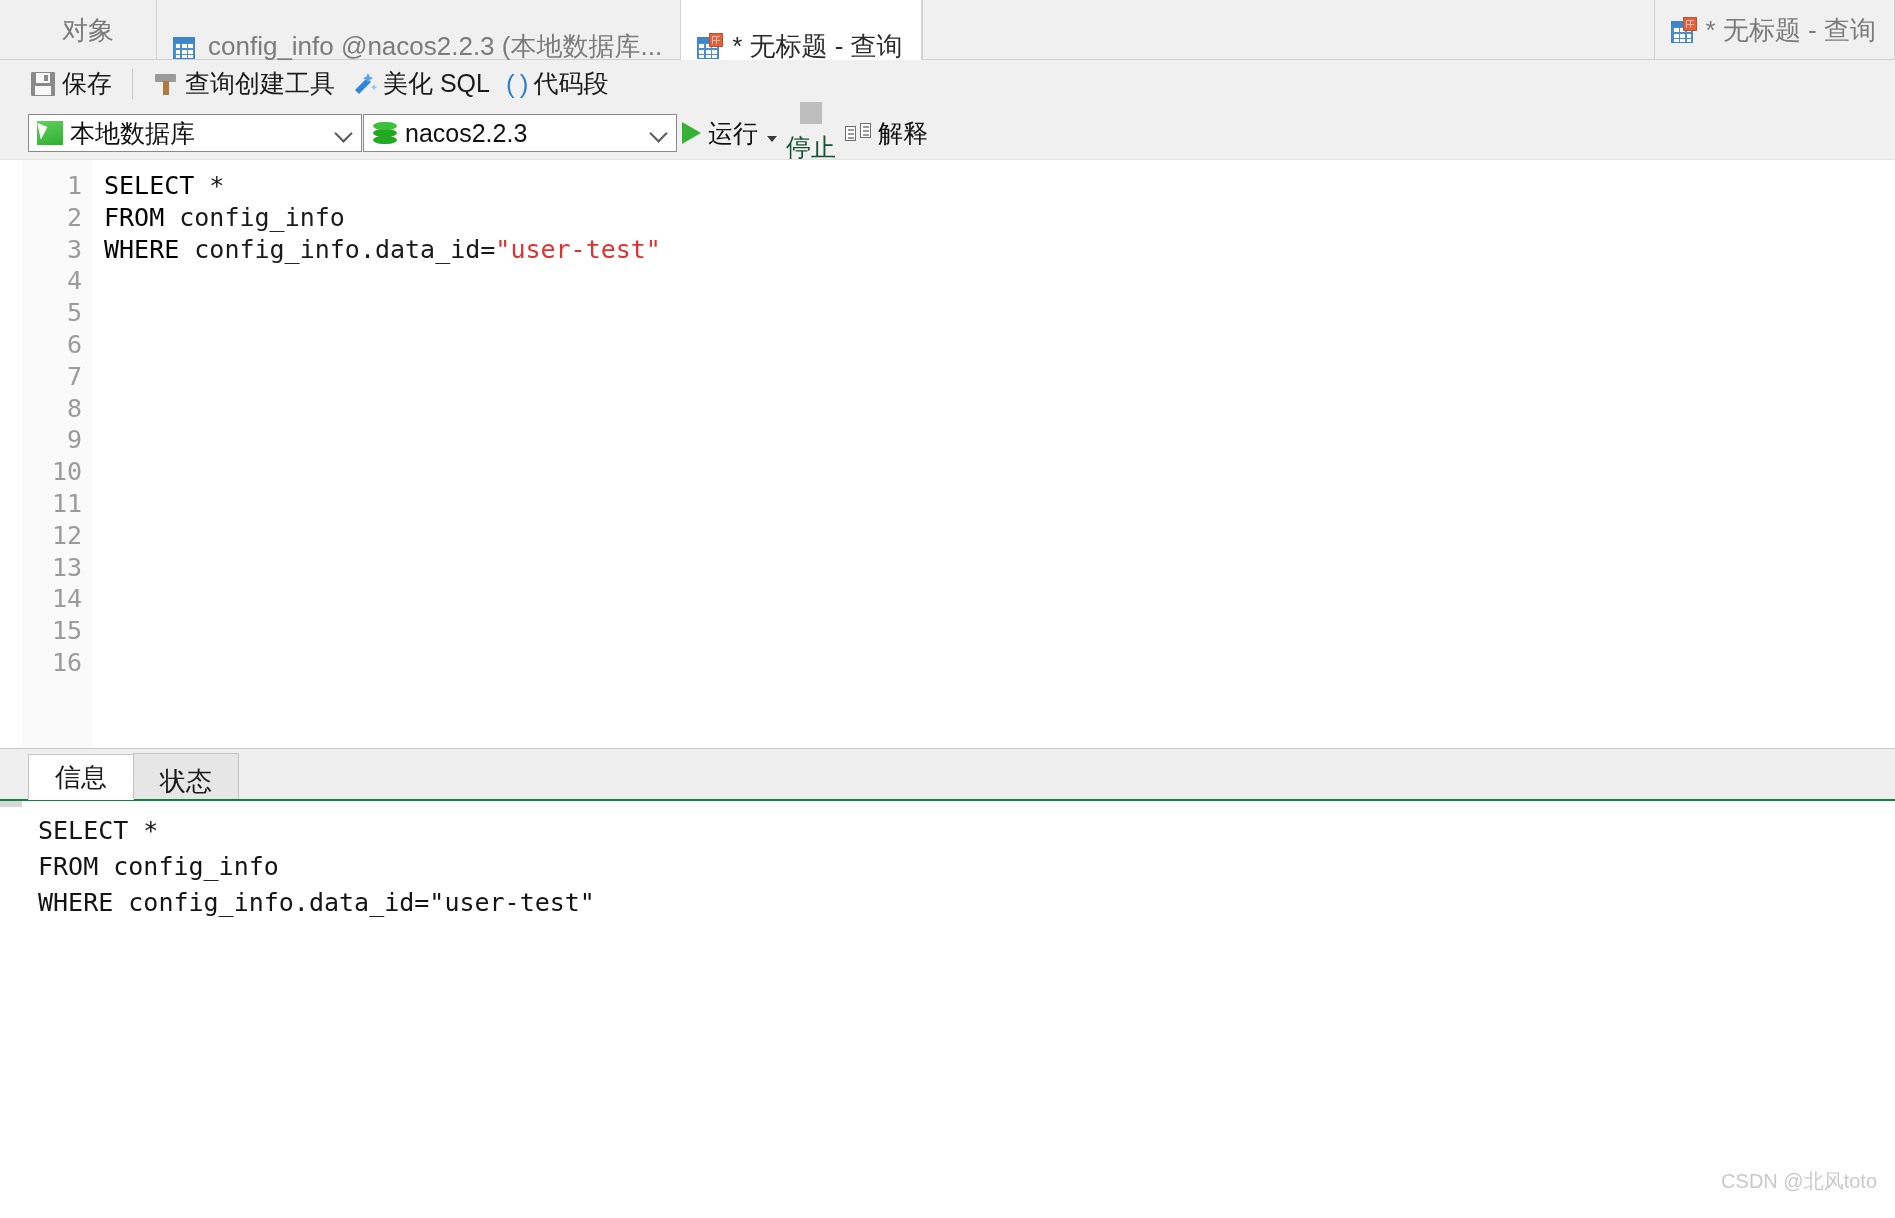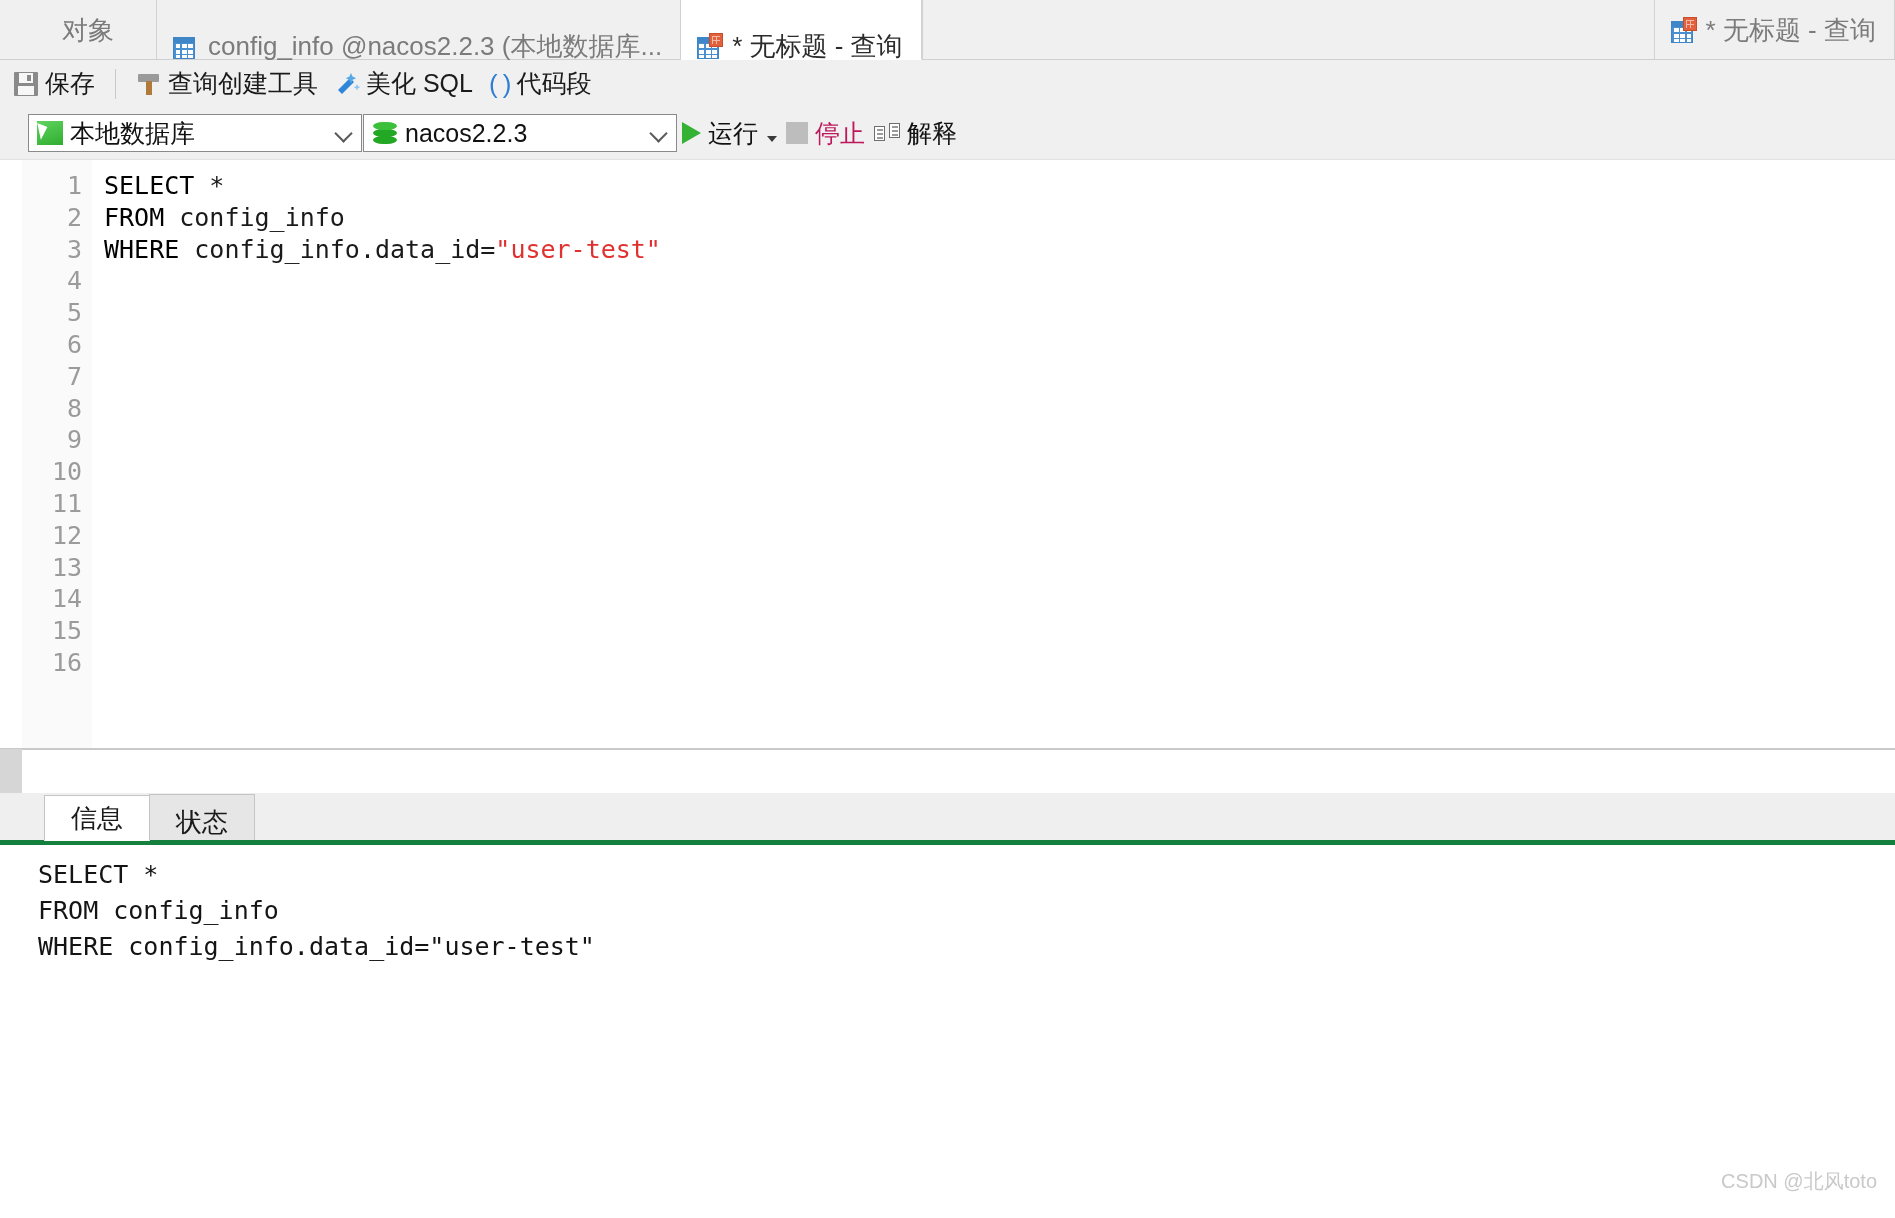--- a/index.html
+++ b/index.html
@@ -102,21 +102,21 @@
       repeating-linear-gradient(to bottom, #f3b9a6 0 1px, transparent 1px 4px);
   }
 
   
   .toolbar {
     height: 47px;
     flex: 0 0 47px;
     background: #f0f0f0;
     display: flex;
     align-items: center;
-    padding-left: 5px;
+    padding-left: 22px;
     gap: 0;
   }
   .tb-btn {
     display: flex;
     align-items: center;
     gap: 6px;
     font-size: 25px;
     color: #1a1a1a;
     padding: 2px 8px;
     cursor: default;
@@ -225,21 +225,21 @@
   }
   .ico-db .d1 { top:2px; background:#3cc03c; }
   .ico-db .d2 { top:9px; }
   .ico-db .d3 { top:16px; }
 
   .act-btn {
     display:flex; align-items:center; gap:7px;
     font-size:25px; color:#111; cursor:default; white-space:nowrap;
     padding: 0 4px;
   }
-  .act-btn.disabled { color:#be185d; }
+  .act-btn.disabled { color:#14532d;flex-direction:column; }
   .tri-play {
     width:0;height:0;flex:0 0 auto;
     border-left: 19px solid #35b134;
     border-top: 11px solid transparent;
     border-bottom: 11px solid transparent;
   }
   .caret-dn {
     width:0;height:0;flex:0 0 auto;
     border-left:5px solid transparent;
     border-right:5px solid transparent;
@@ -308,24 +308,23 @@
     border-top: 1px solid #c9c9c9;
     display: flex;
     flex-direction: column;
     position: relative;
   }
   .res-tabs {
     height: 52px; flex: 0 0 52px;
     background: #efefef;
     display: flex;
     align-items: flex-end;
-    padding-left: 44px;
-    border-bottom: 5px solid #15803d;
-    position: relative;
-    margin-top: 44px;
+    padding-left: 28px;
+    border-bottom: 2px solid #15803d;
+    position: relative;
   }
   .res-tab {
     font-size: 26px;
     padding: 0 26px;
     height: 46px;
     display: flex; align-items: center;
     background: #e6e6e6;
     border: 1px solid #c4c4c4;
     border-bottom: none;
     color: #1a1a1a;

